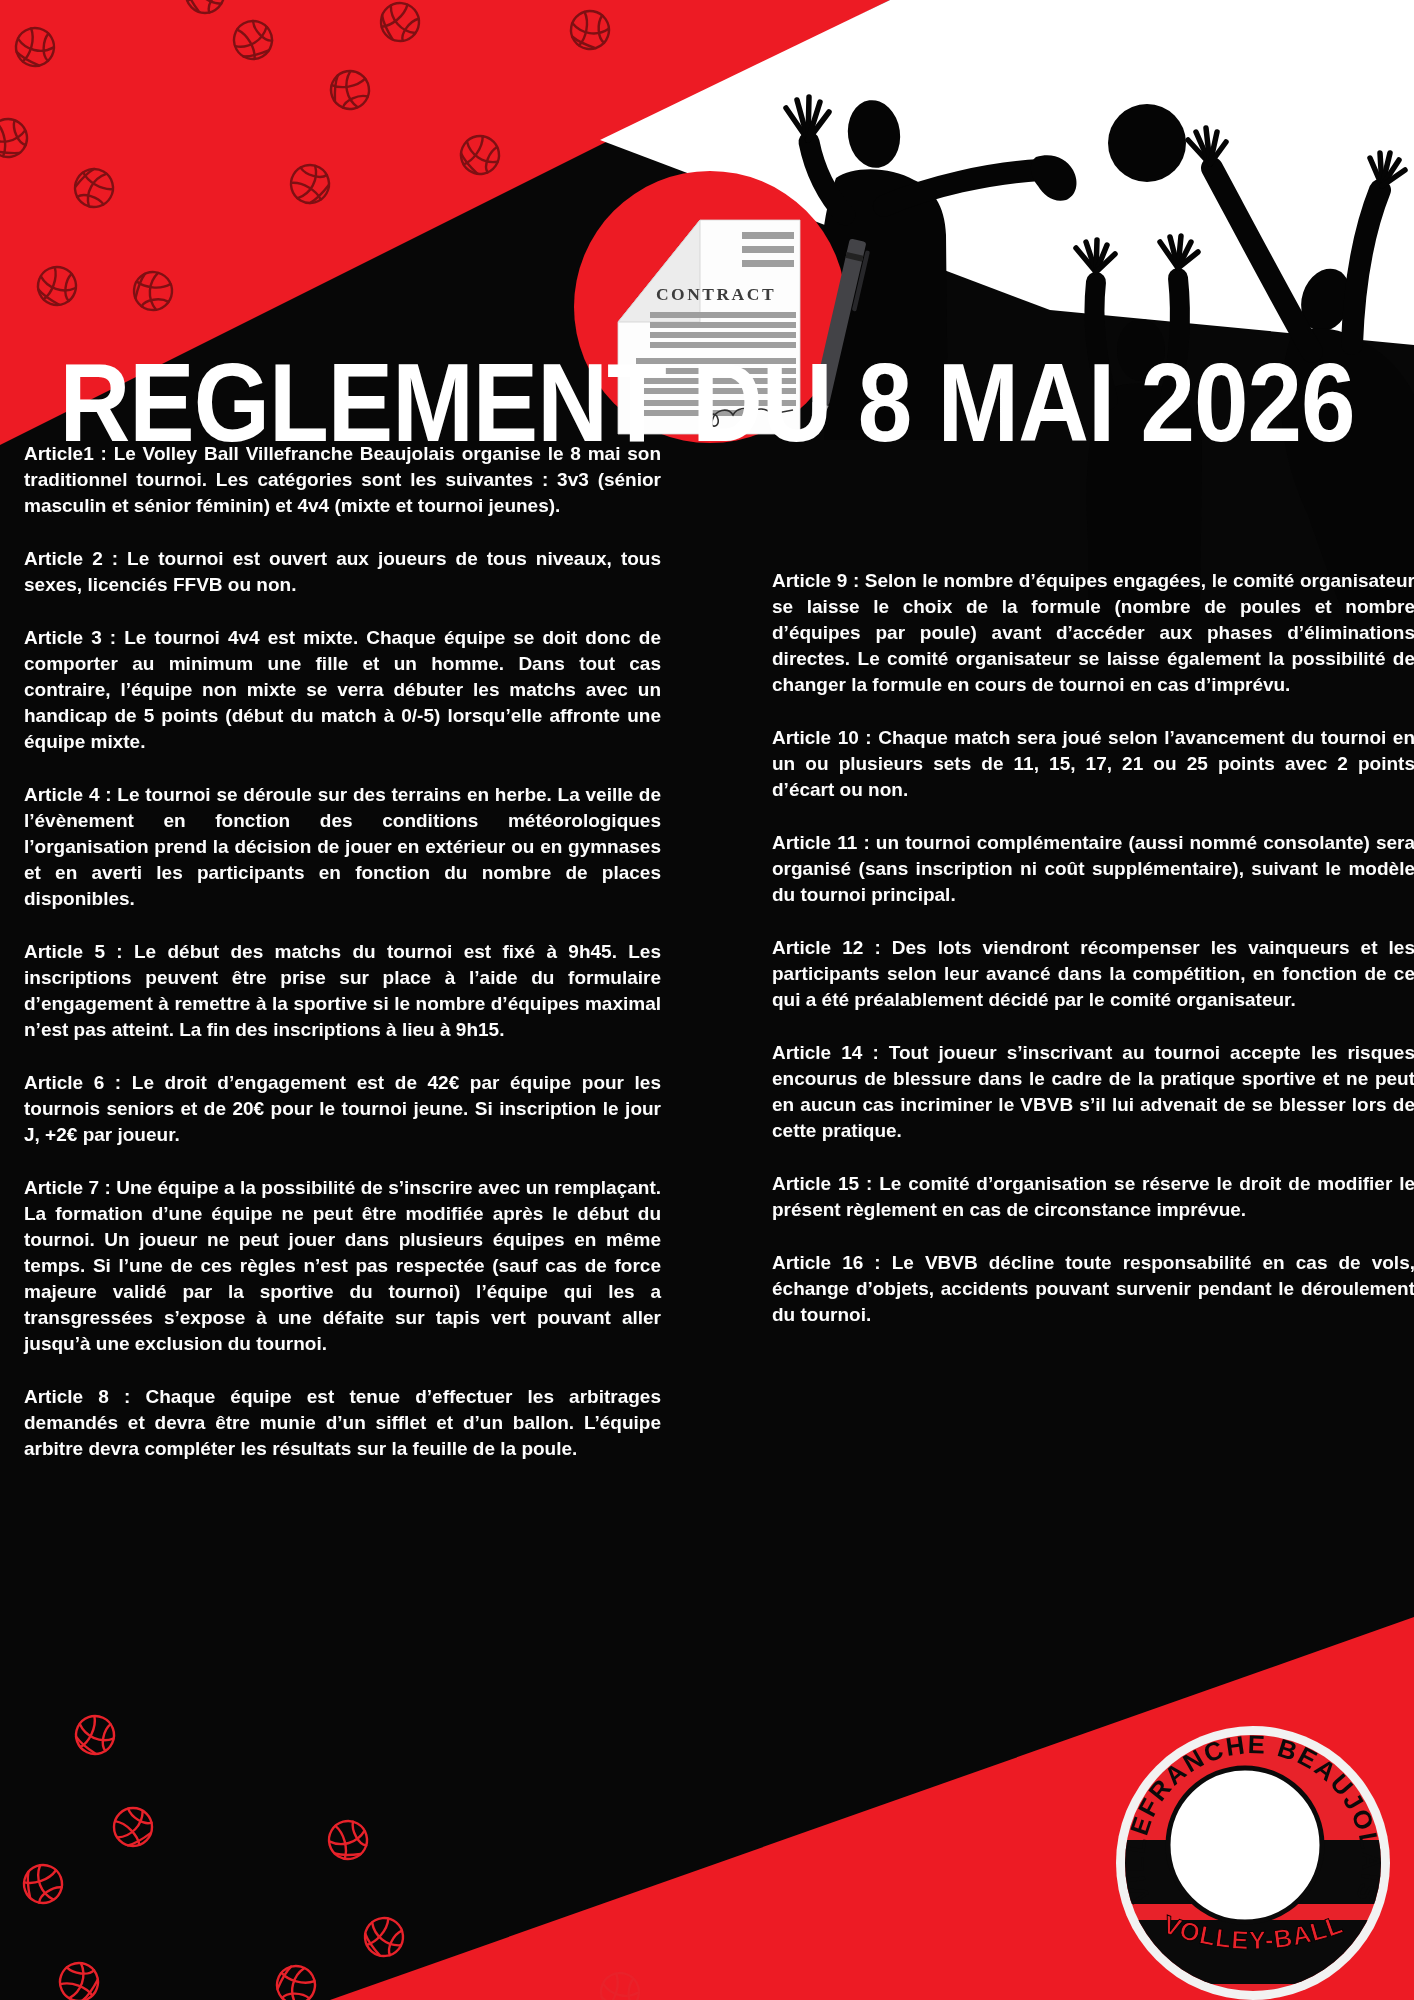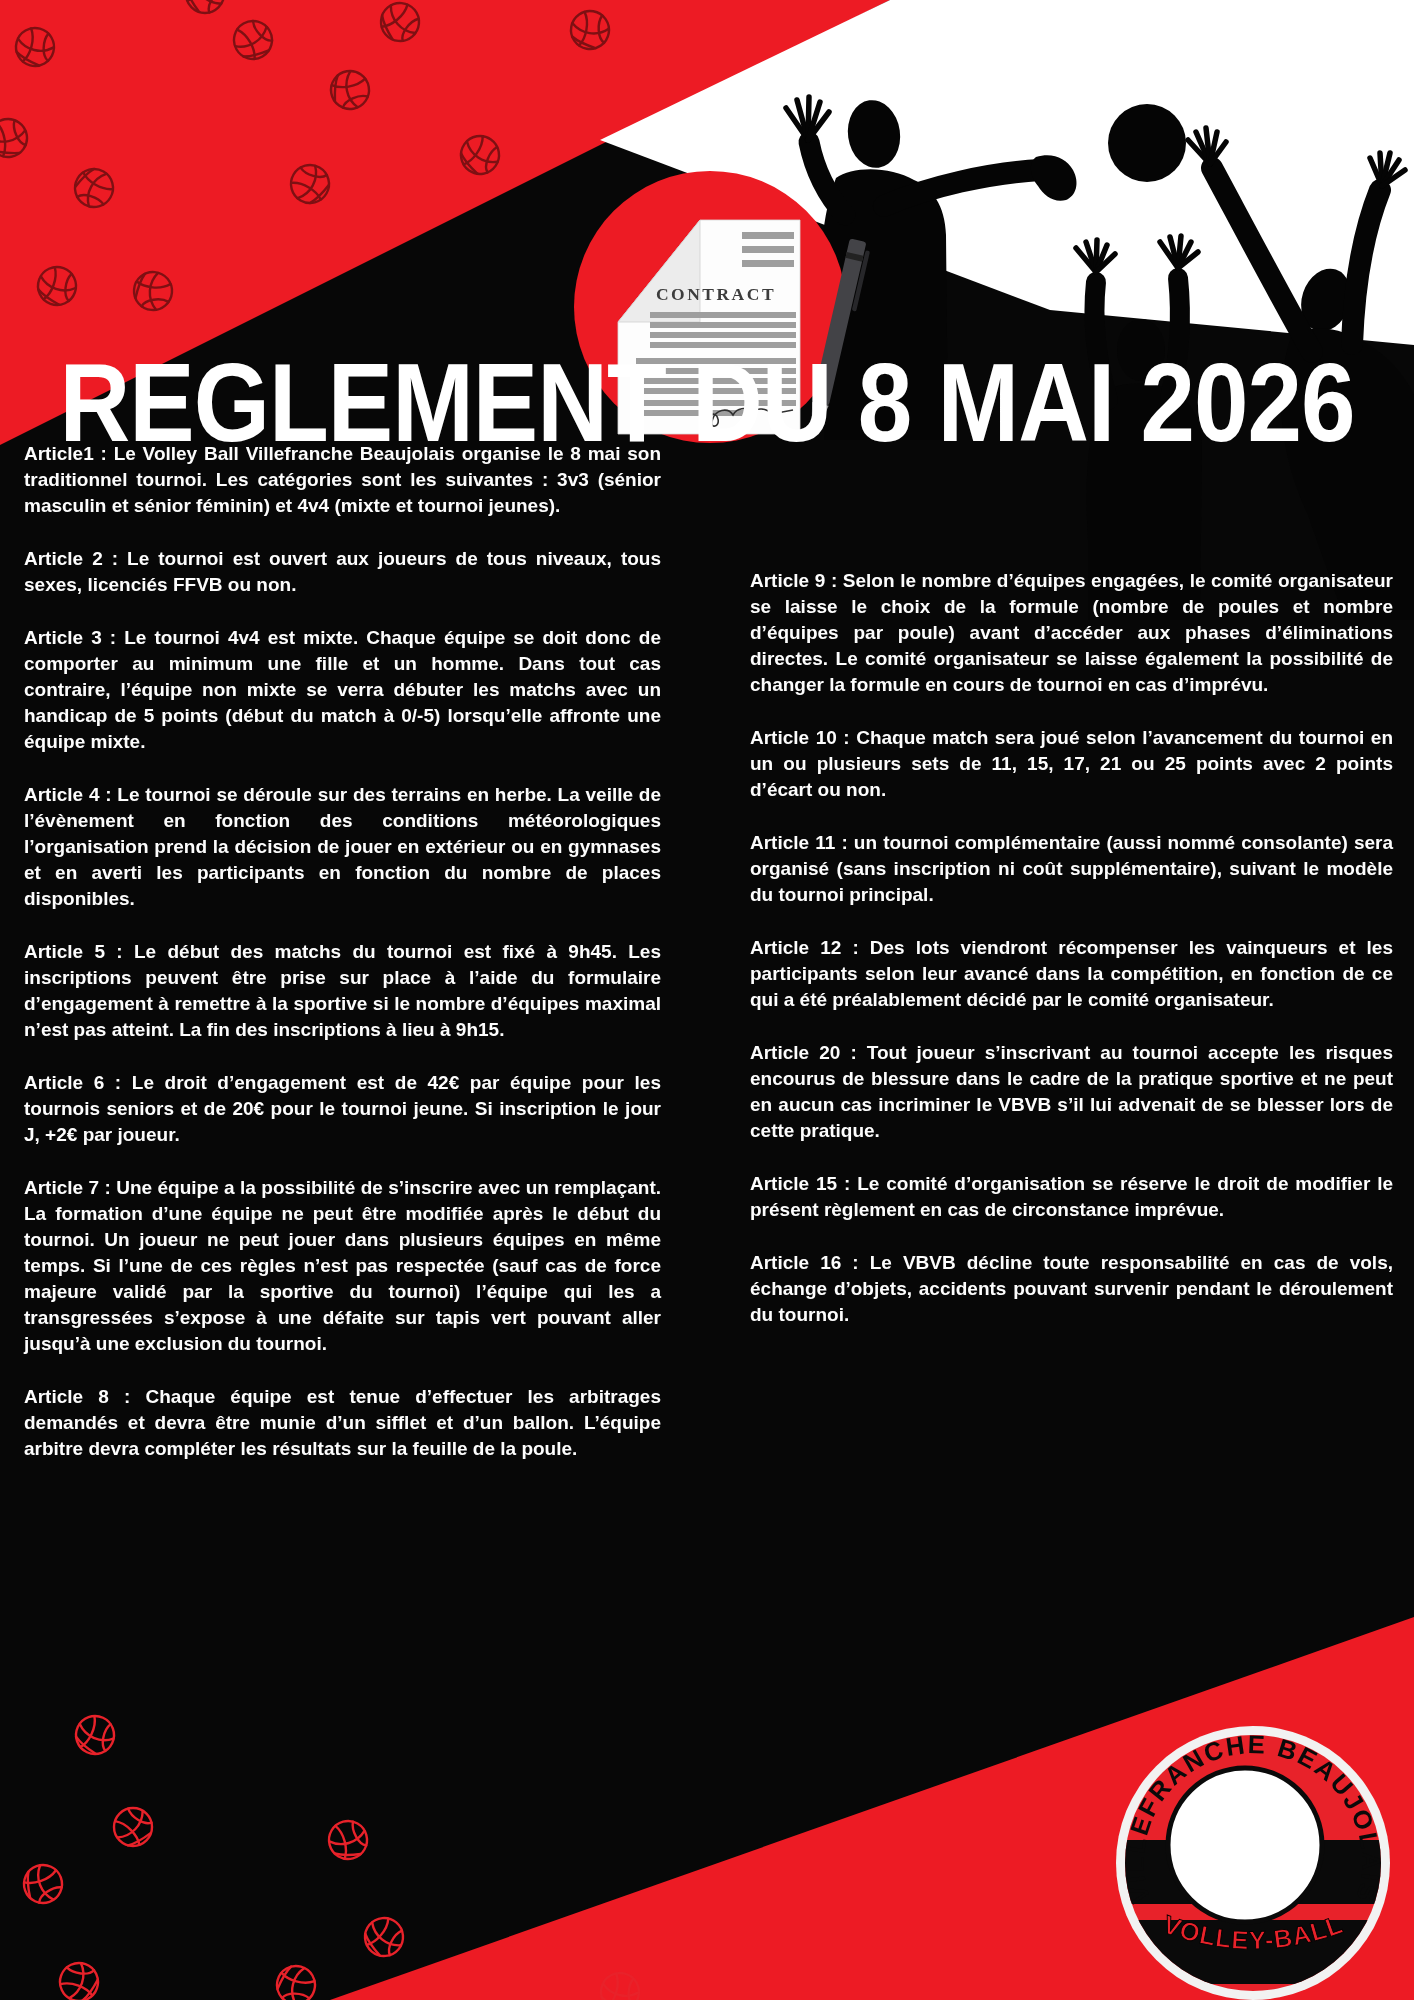--- a/index.html
+++ b/index.html
@@ -17,21 +17,21 @@
     letter-spacing:-1px; white-space:nowrap;
     transform:scaleY(1.14); transform-origin:top center;
   }
   .col {
     position:absolute; color:#fdfdfd;
     font-weight:700; font-size:19px; line-height:26px;
     text-align:justify; text-align-last:left;
   }
   .col p { margin:0 0 27px 0; }
   .col1 { left:24px;  top:441px; width:637px; }
-  .col2 { left:750px; top:568px; width:643px; }
+  .col2 { left:772px; top:568px; width:643px; }
 </style>
 </head>
 <body>
 
 <div class="poster">
 
   <svg class="bg-svg" viewBox="0 0 1414 2000">
     <defs>
 
       <g id="vb" fill="none" stroke-linecap="round">
@@ -215,18 +215,18 @@
     <p>Article 6 : Le droit d’engagement est de 42€ par équipe pour les tournois seniors et de 20€ pour le tournoi jeune. Si inscription le jour J, +2€ par joueur.</p>
     <p>Article 7 : Une équipe a la possibilité de s’inscrire avec un remplaçant. La formation d’une équipe ne peut être modifiée après le début du tournoi. Un joueur ne peut jouer dans plusieurs équipes en même temps. Si l’une de ces règles n’est pas respectée (sauf cas de force majeure validé par la sportive du tournoi) l’équipe qui les a transgressées s’expose à une défaite sur tapis vert pouvant aller jusqu’à une exclusion du tournoi.</p>
     <p>Article 8 : Chaque équipe est tenue d’effectuer les arbitrages demandés et devra être munie d’un sifflet et d’un ballon. L’équipe arbitre devra compléter les résultats sur la feuille de la poule.</p>
   </div>
 
   <div class="col col2">
     <p>Article 9 : Selon le nombre d’équipes engagées, le comité organisateur se laisse le choix de la formule (nombre de poules et nombre d’équipes par poule) avant d’accéder aux phases d’éliminations directes. Le comité organisateur se laisse également la possibilité de changer la formule en cours de tournoi en cas d’imprévu.</p>
     <p>Article 10 : Chaque match sera joué selon l’avancement du tournoi en un ou plusieurs sets de 11, 15, 17, 21 ou 25 points avec 2 points d’écart ou non.</p>
     <p>Article 11 : un tournoi complémentaire (aussi nommé consolante) sera organisé (sans inscription ni coût supplémentaire), suivant le modèle du tournoi principal.</p>
     <p>Article 12 : Des lots viendront récompenser les vainqueurs et les participants selon leur avancé dans la compétition, en fonction de ce qui a été préalablement décidé par le comité organisateur.</p>
-    <p>Article 20 : Tout joueur s’inscrivant au tournoi accepte les risques encourus de blessure dans le cadre de la pratique sportive et ne peut en aucun cas incriminer le VBVB s’il lui advenait de se blesser lors de cette pratique.</p>
+    <p>Article 14 : Tout joueur s’inscrivant au tournoi accepte les risques encourus de blessure dans le cadre de la pratique sportive et ne peut en aucun cas incriminer le VBVB s’il lui advenait de se blesser lors de cette pratique.</p>
     <p>Article 15 : Le comité d’organisation se réserve le droit de modifier le présent règlement en cas de circonstance imprévue.</p>
     <p>Article 16 : Le VBVB décline toute responsabilité en cas de vols, échange d’objets, accidents pouvant survenir pendant le déroulement du tournoi.</p>
   </div>
 
 </div>
 
 </body></html>

